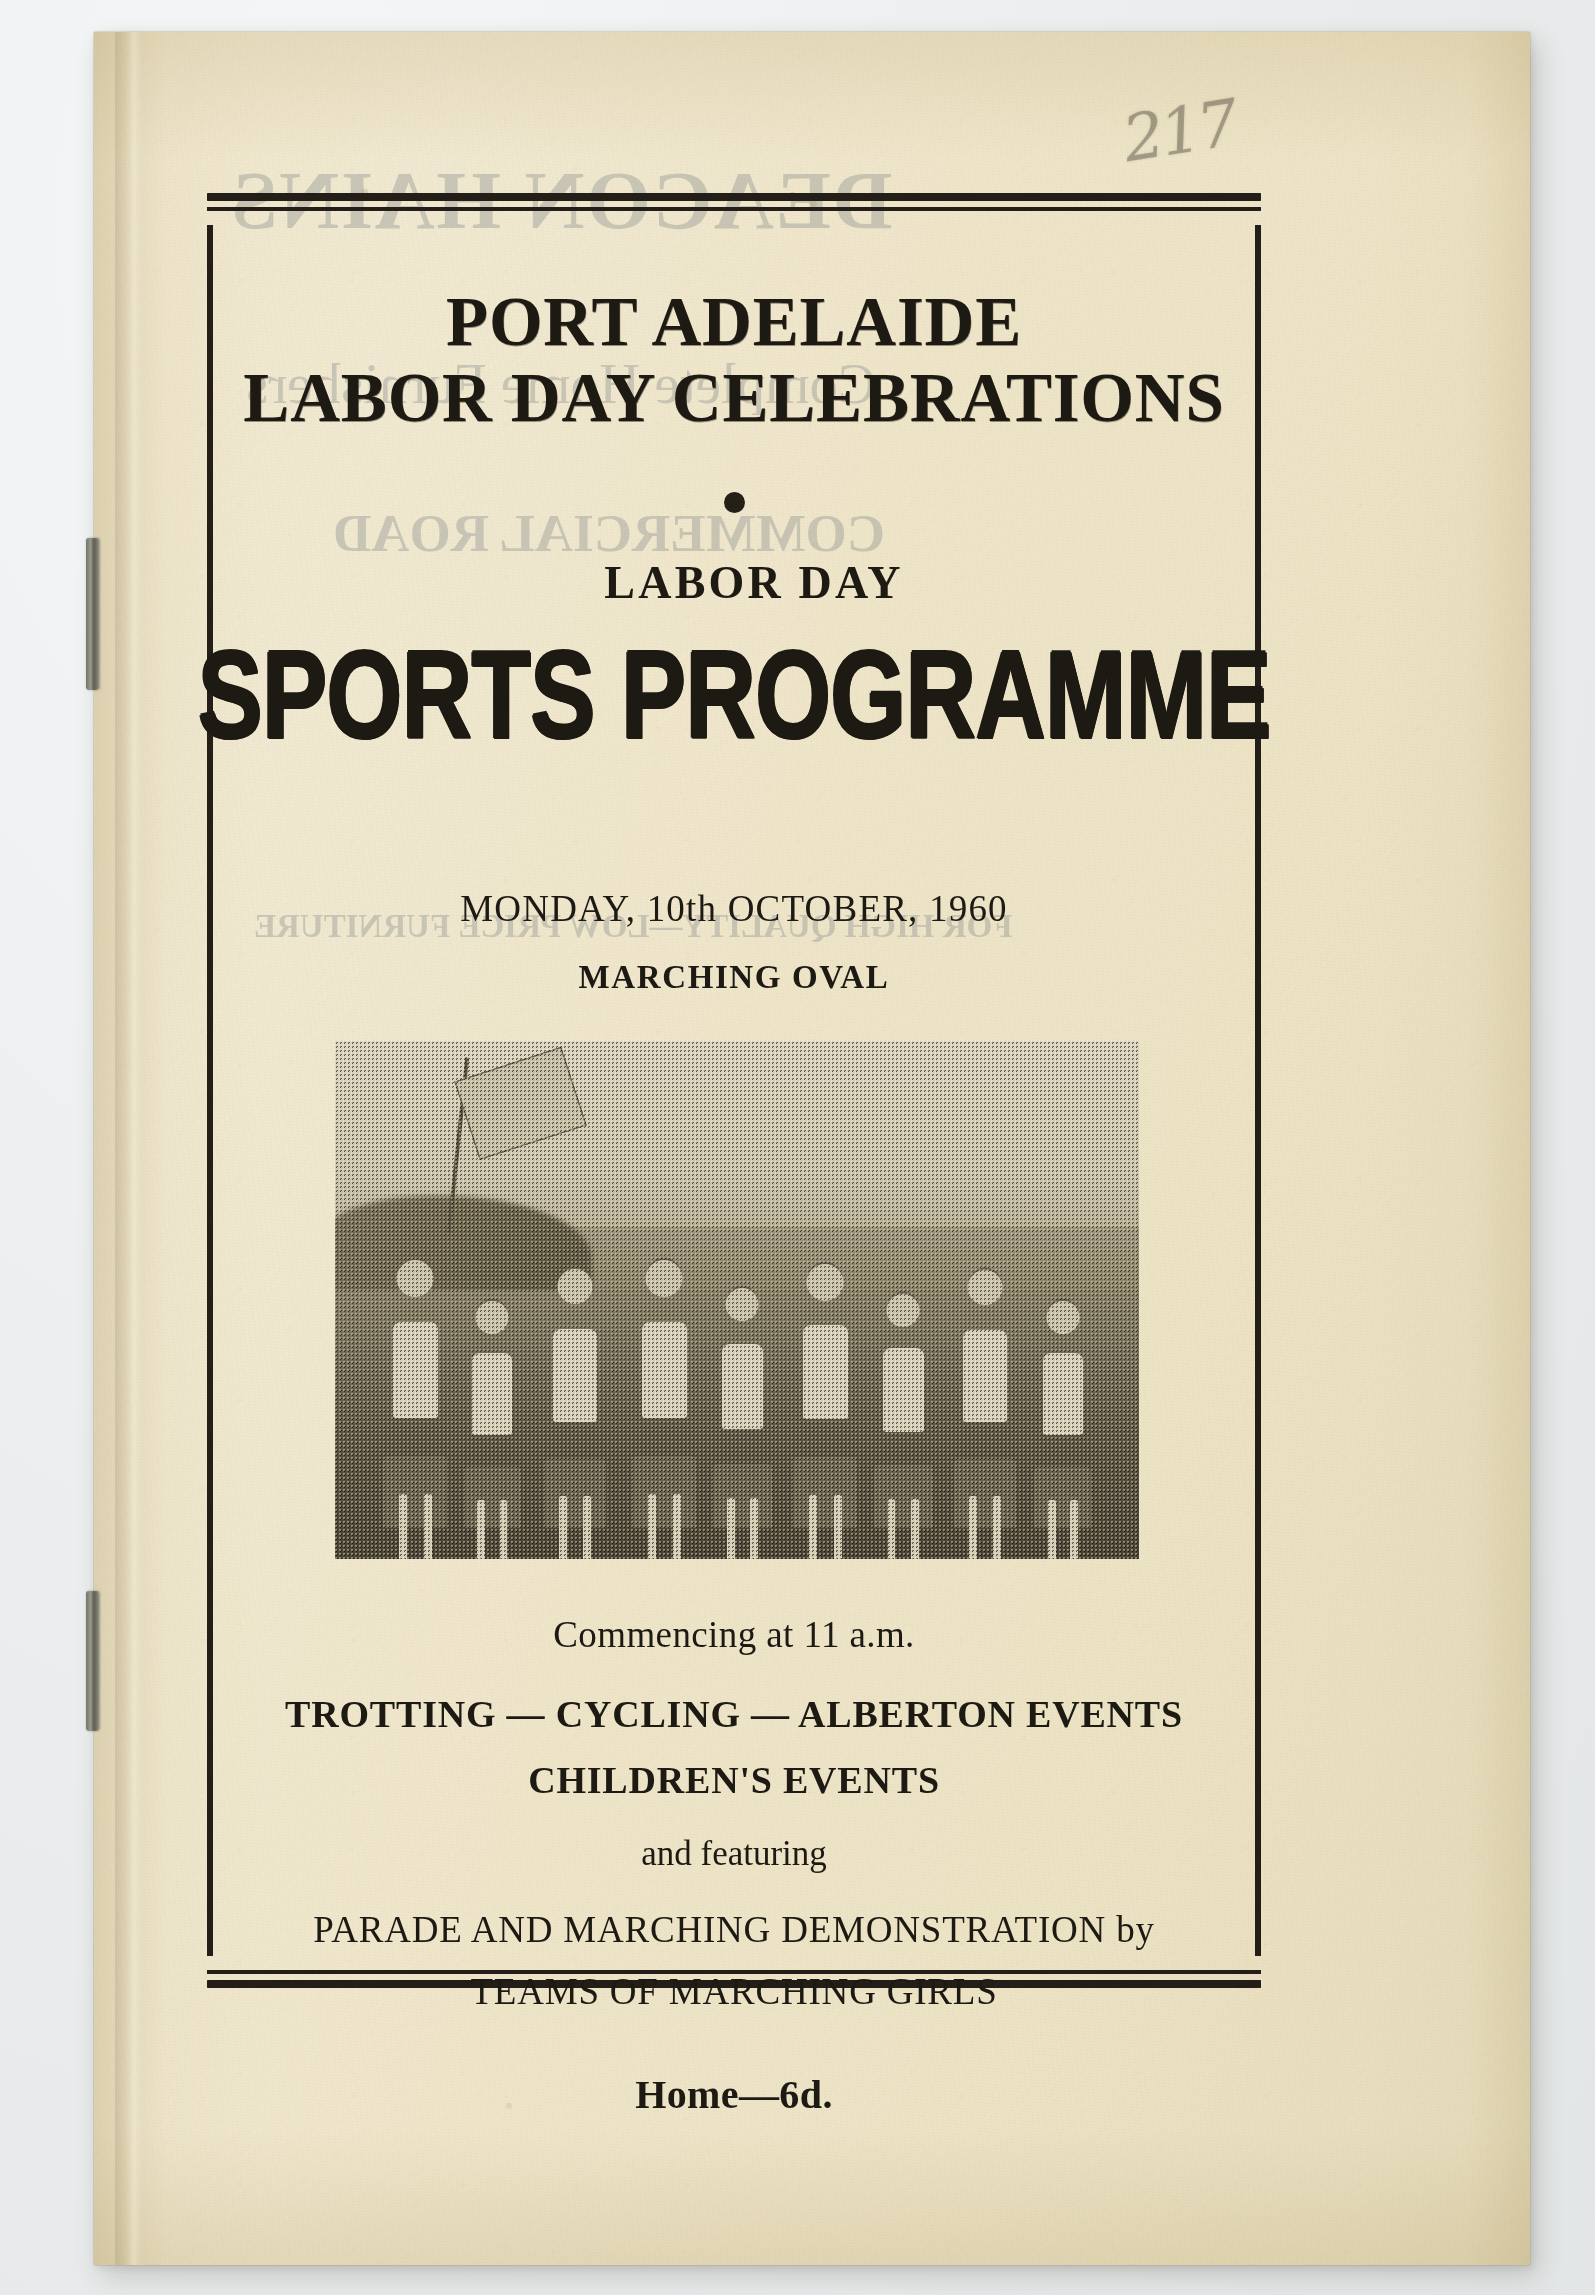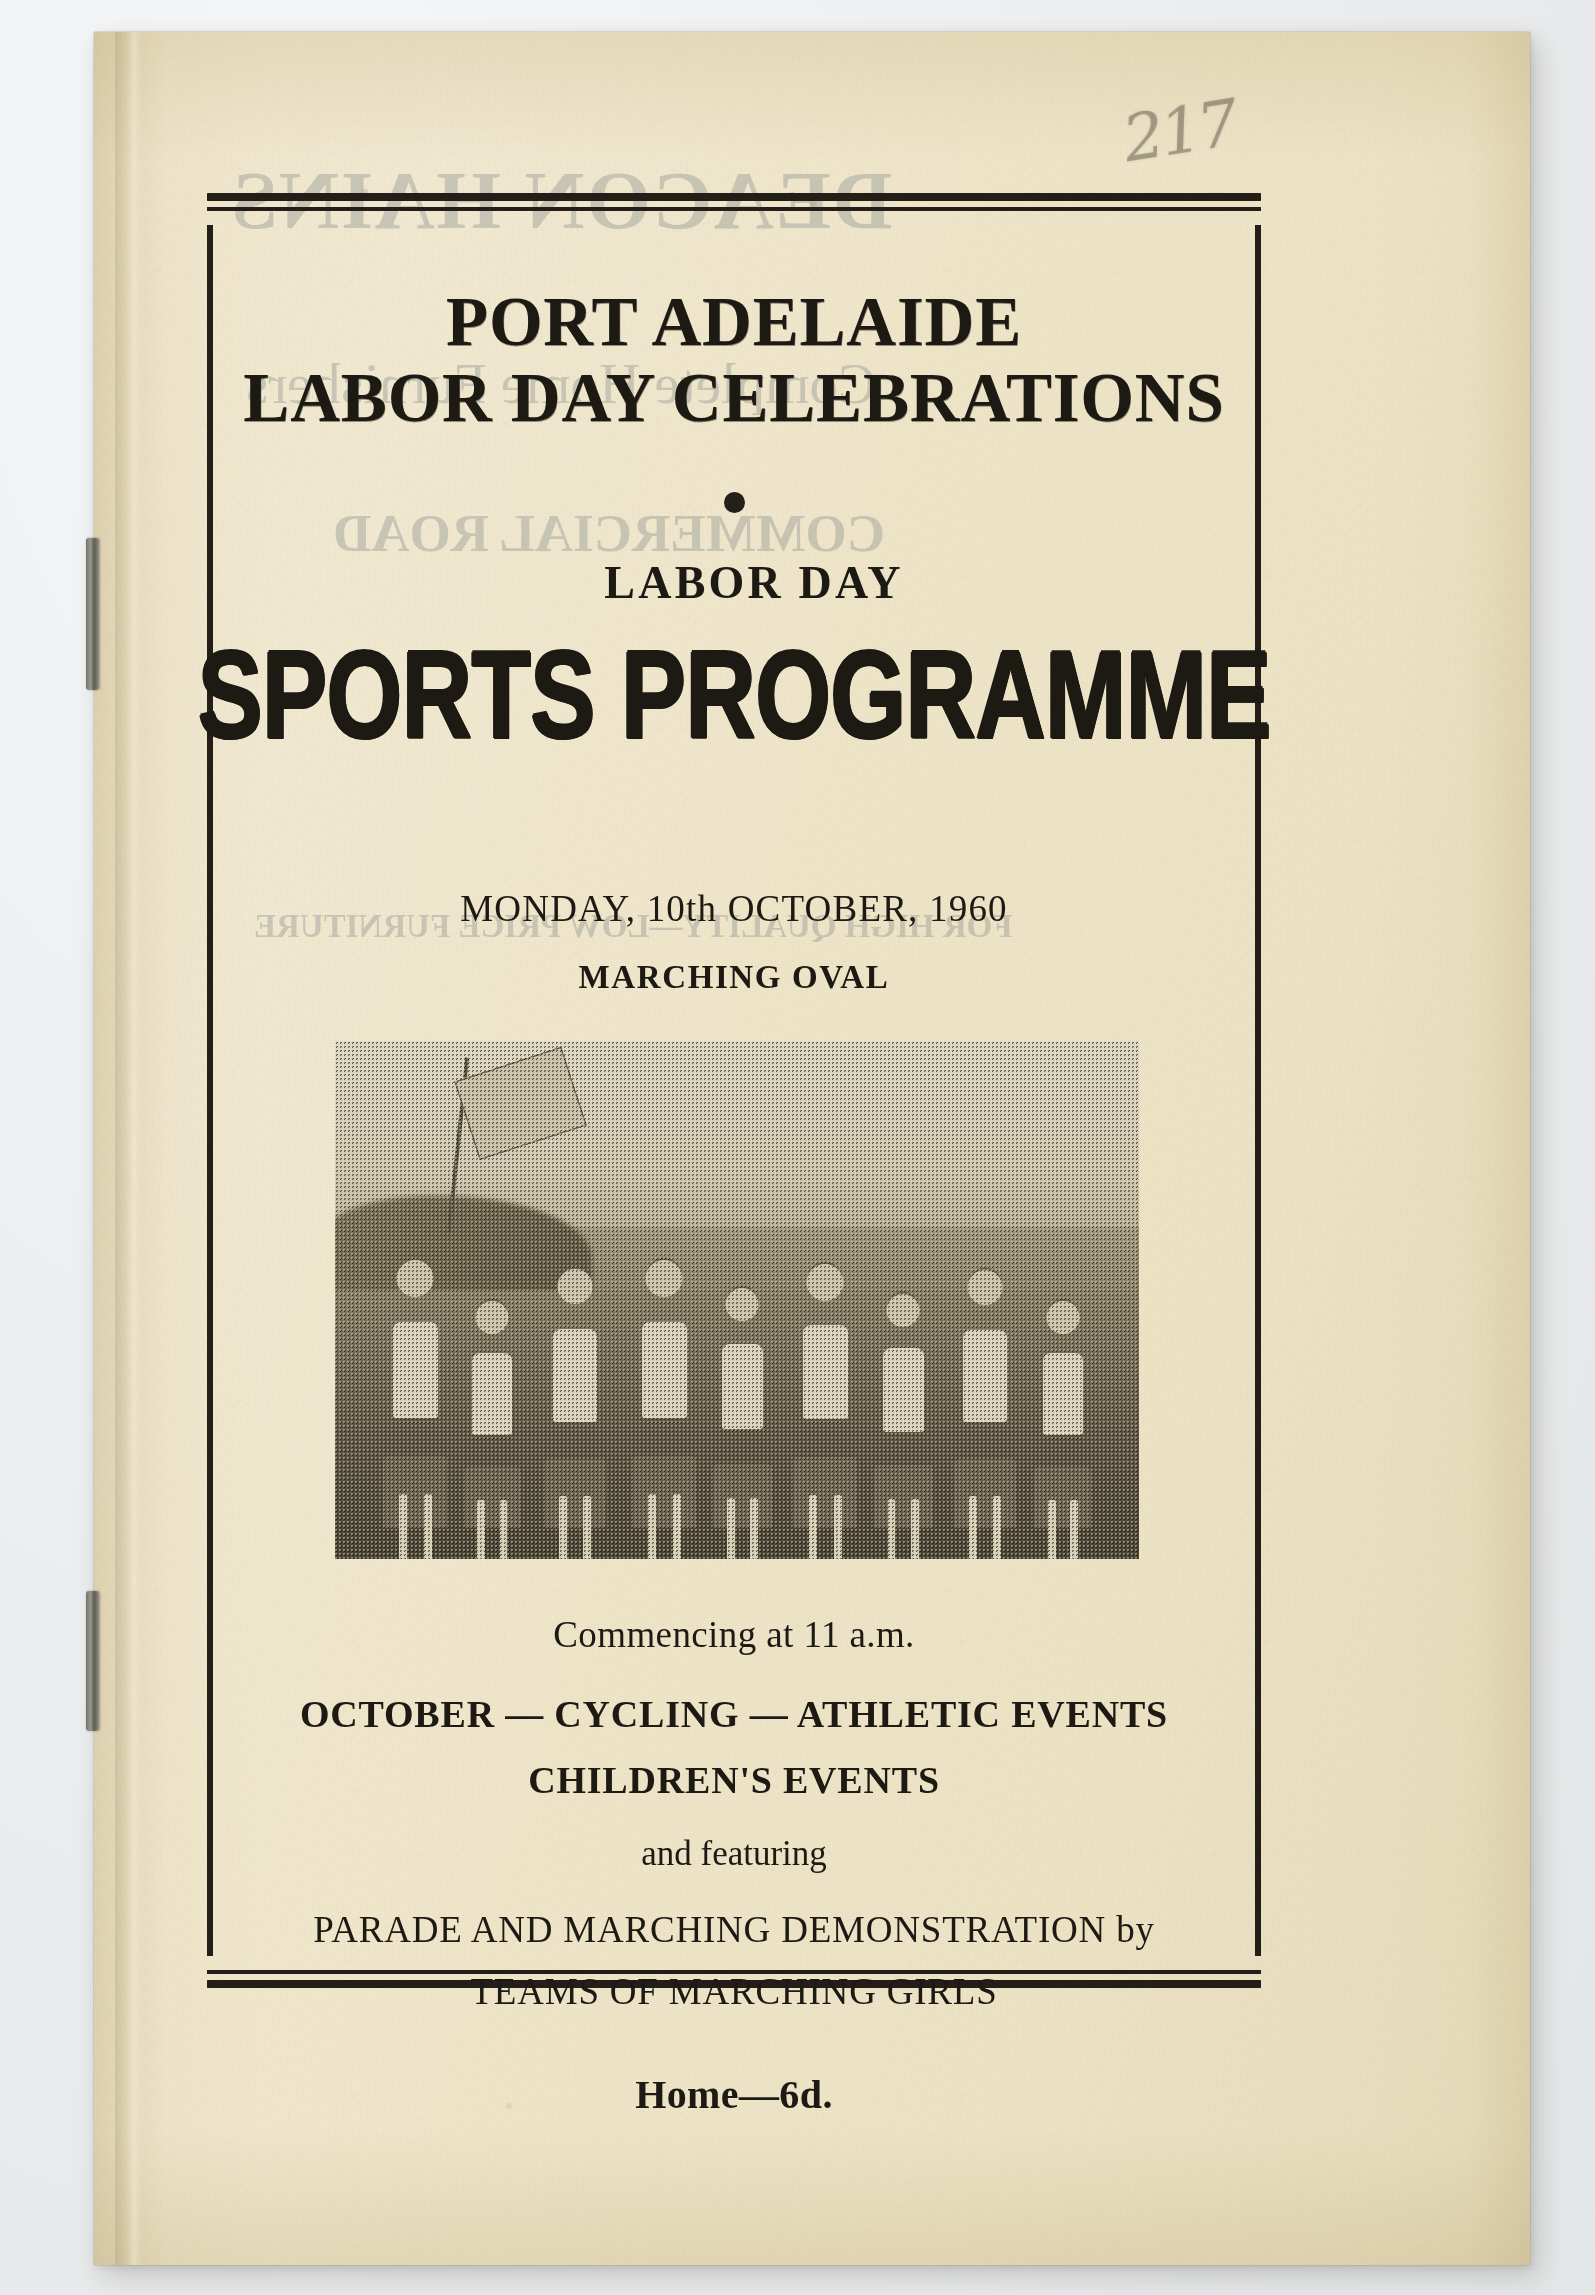--- a/index.html
+++ b/index.html
@@ -538,21 +538,21 @@
           <div class="m-legL"></div>
             <div class="m-legR"></div>
         </div>
 
         <div class="photo-halftone"></div>
         <div class="photo-halftone2"></div>
       </div>
 
       <div class="commencing">Commencing at 11 a.m.</div>
 
-      <div class="events-main">OCTOBER — CYCLING — ATHLETIC EVENTS</div>
+      <div class="events-main">TROTTING — CYCLING — ALBERTON EVENTS</div>
 
       <div class="events-children">CHILDREN'S EVENTS</div>
 
       <div class="and-featuring">and featuring</div>
 
       <div class="parade-line">
         <span class="b">PARADE AND MARCHING DEMONSTRATION</span><span>&nbsp;</span><span>by</span>
       </div>
 
       <div class="teams-line">TEAMS OF MARCHING GIRLS</div>

